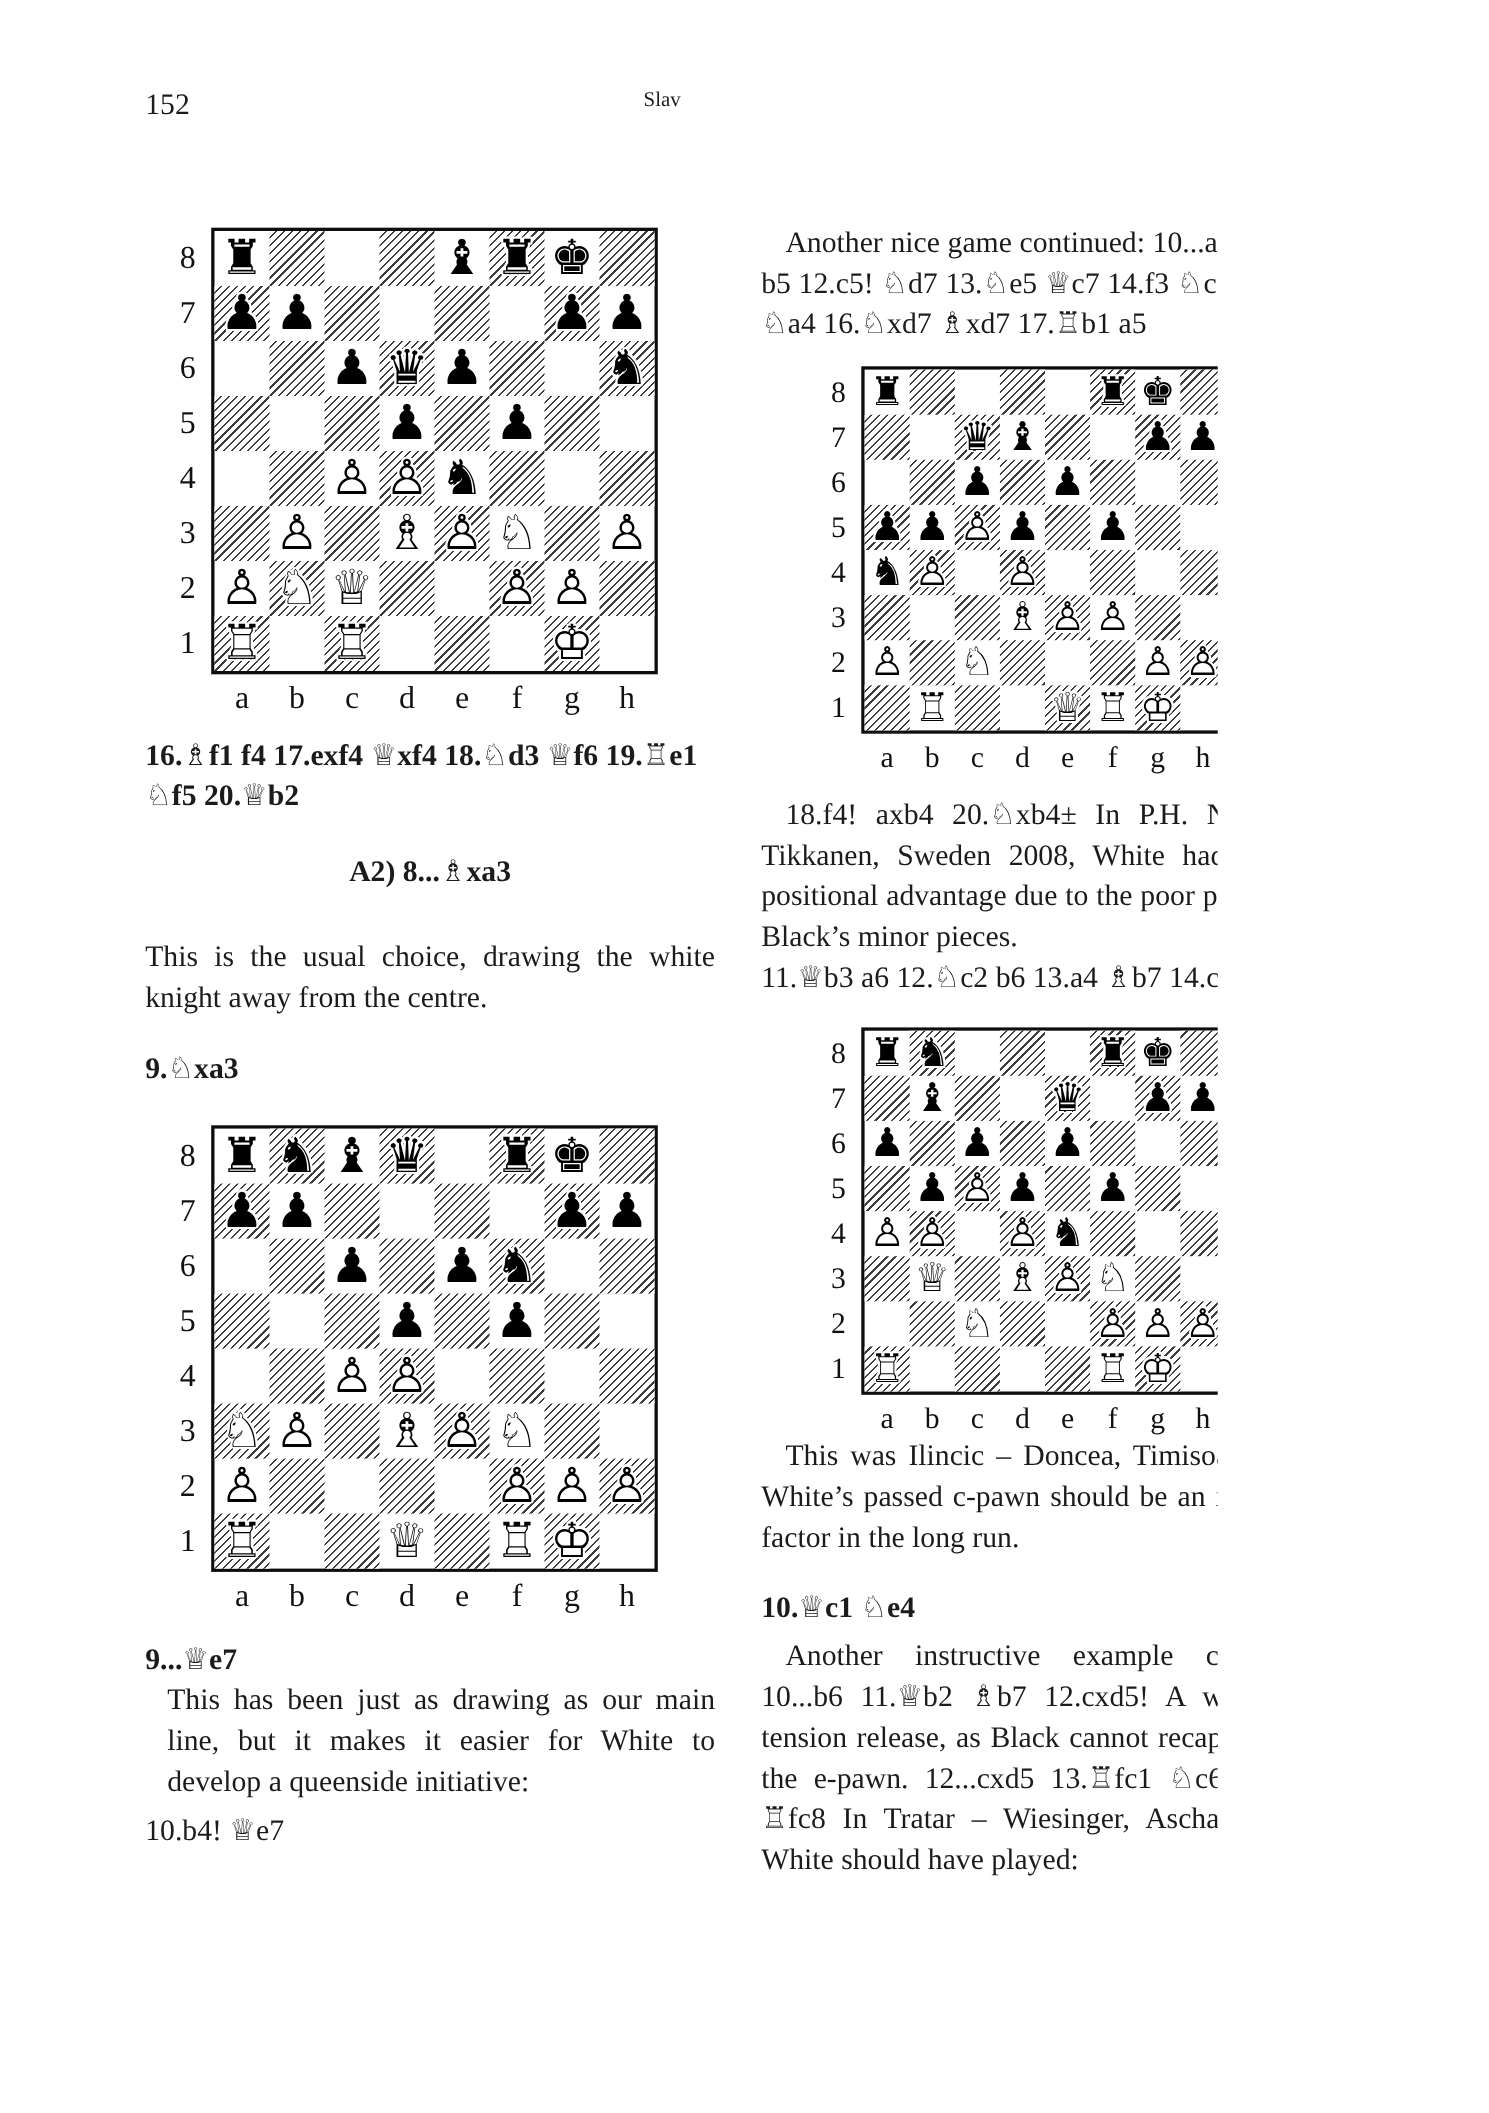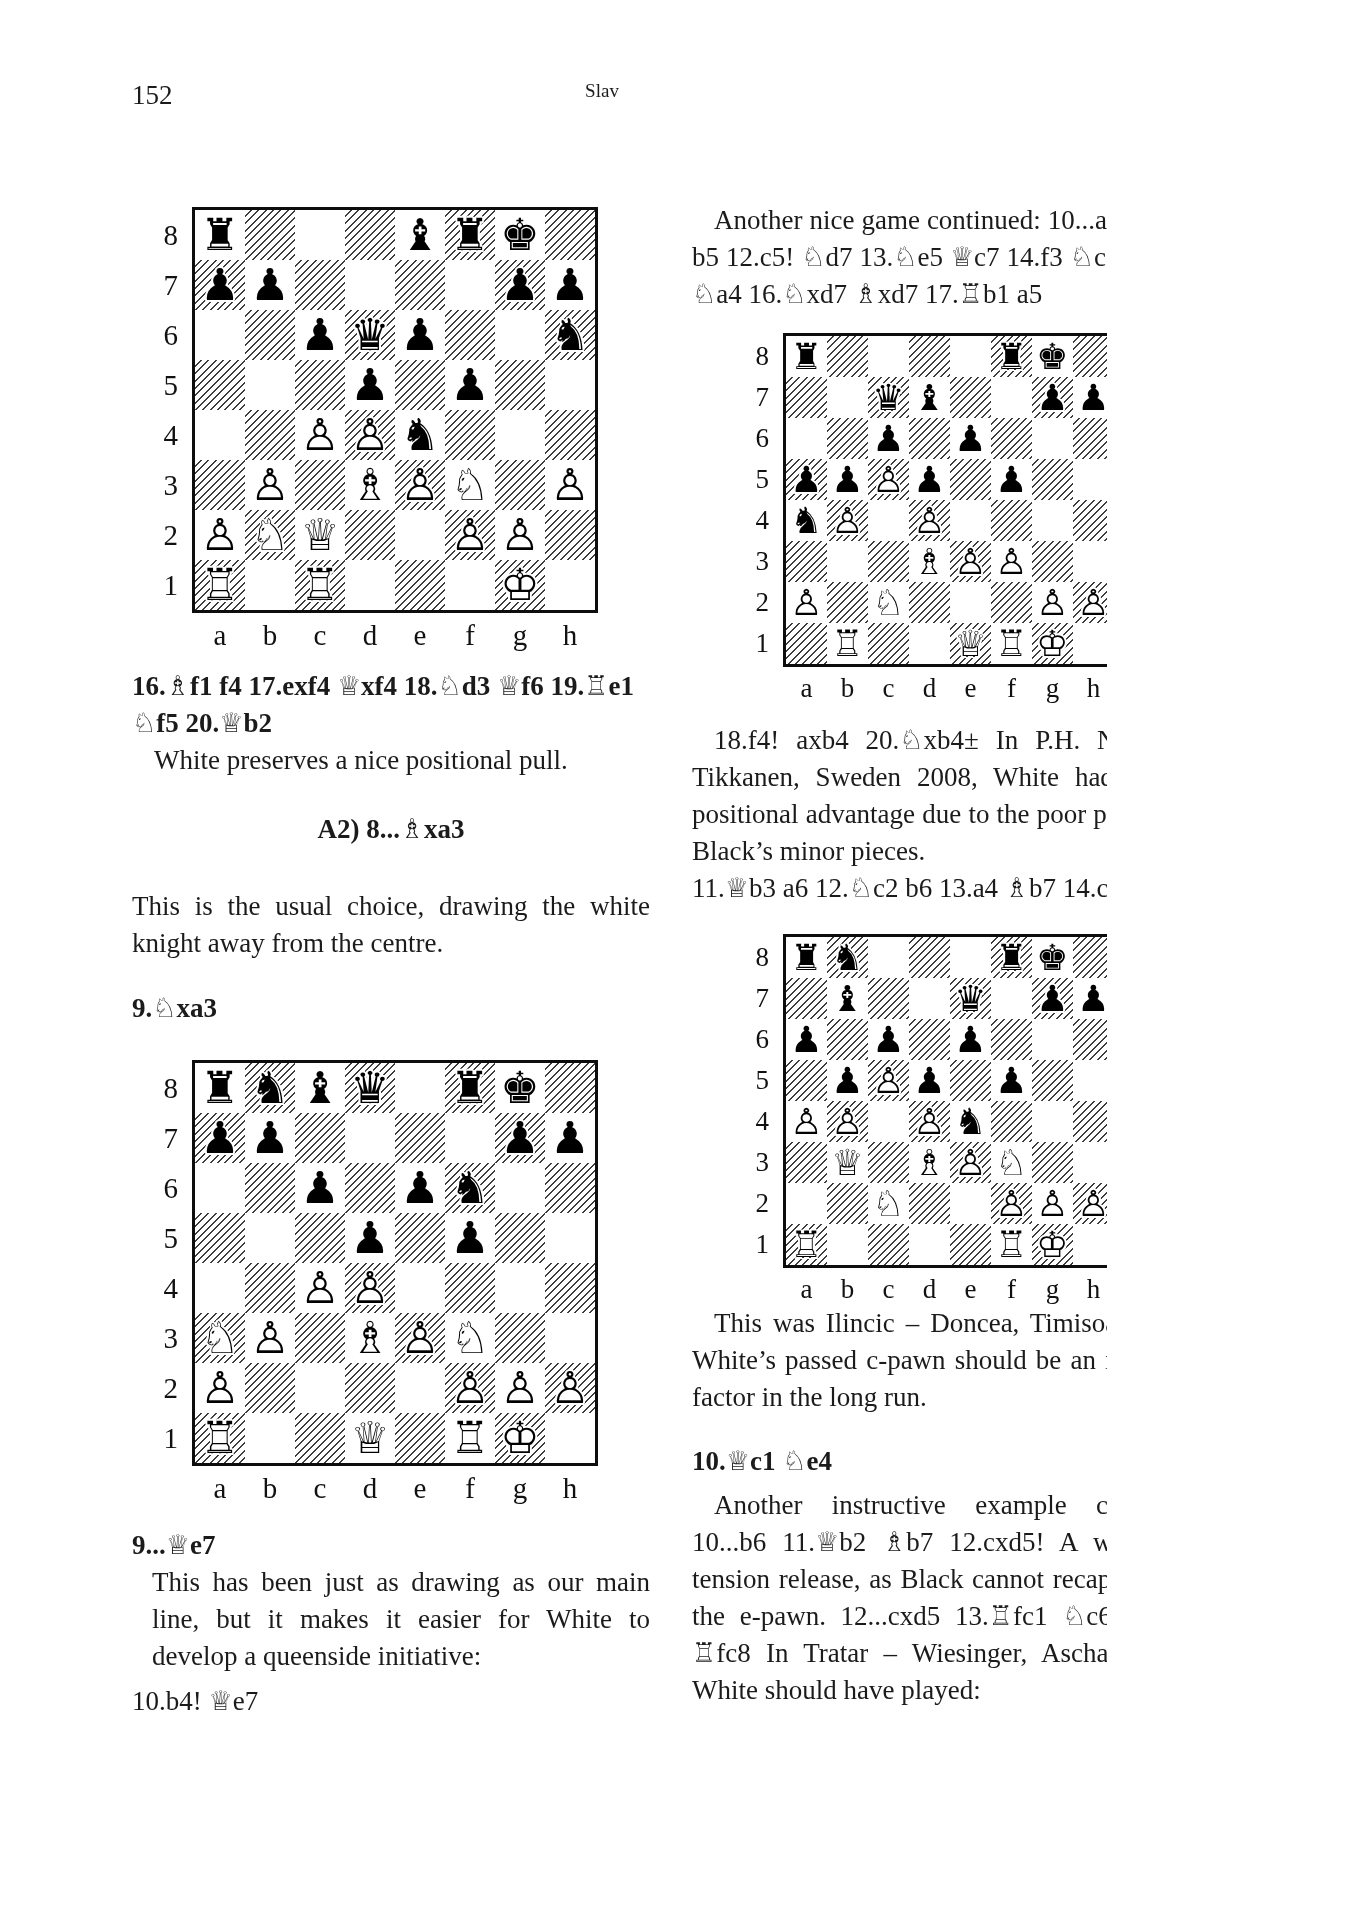--- a/index.html
+++ b/index.html
@@ -219,21 +219,20 @@
           <span class="dlabel" style="width: 50px; font-size: 29px;">d</span>
           <span class="dlabel" style="width: 50px; font-size: 29px;">e</span>
           <span class="dlabel" style="width: 50px; font-size: 29px;">f</span>
           <span class="dlabel" style="width: 50px; font-size: 29px;">g</span>
           <span class="dlabel" style="width: 50px; font-size: 29px;">h</span>
         </div>
       </div>
 
     <div class="moveline bold l-m1">16.♗f1 f4 17.exf4 ♕xf4 18.♘d3 ♕f6 19.♖e1</div>
     <div class="moveline bold">♘f5 20.♕b2</div>
-    <div class="txt ind last">White preserves a nice positional pull.</div>
 
     <div class="moveline bold center l-h1">A2) 8...♗xa3</div>
 
     <div class="txt l-p1">This is the usual choice, drawing the white knight away from the centre.</div>
 
     <div class="moveline bold l-m2">9.♘xa3</div>
 
     <div class="diagram l-d2" style="grid-template-columns: 60px 406px; grid-template-rows: 406px auto;">
         <div class="ranks" style="padding-top: 3px;">
           <span class="dlabel" style="height: 50px; line-height: 50px; font-size: 29px; padding-right: 14px;">8</span>

